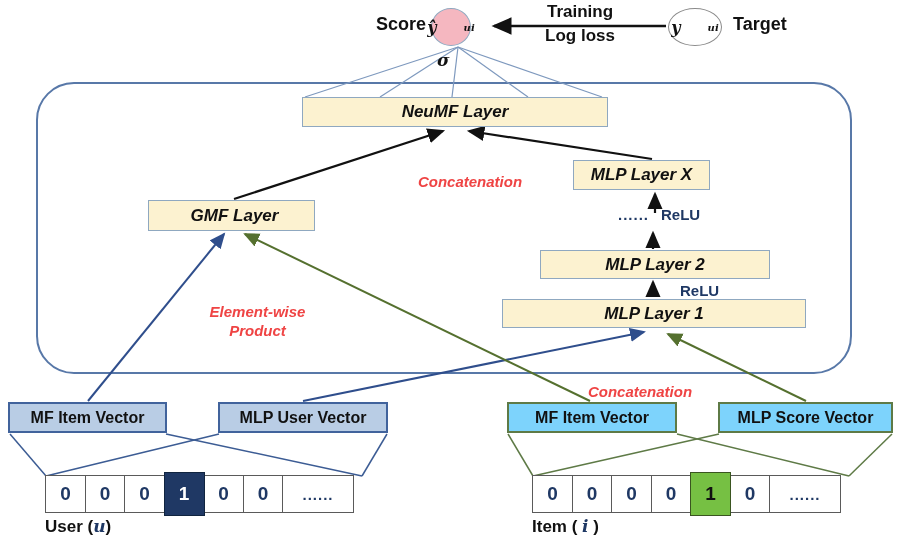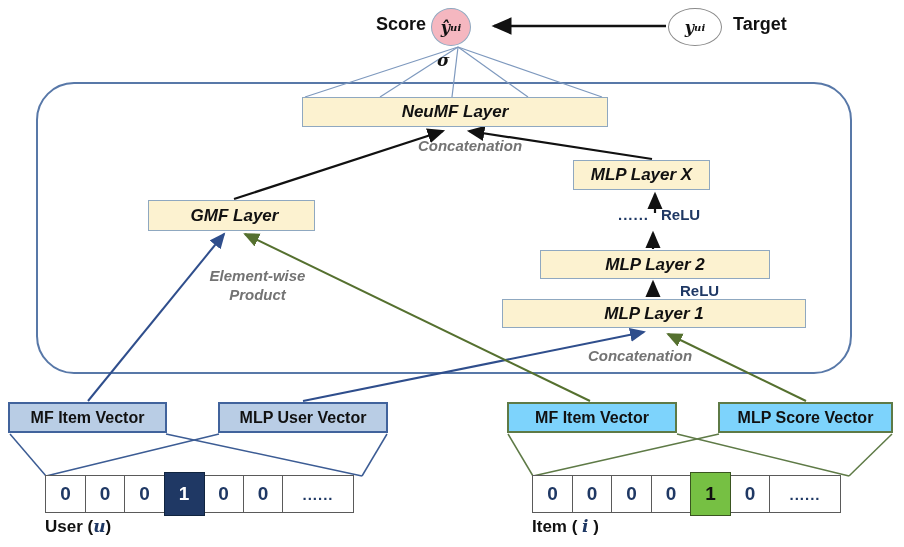--- a/index.html
+++ b/index.html
@@ -13,22 +13,22 @@
 
   .box { position:absolute; background:#FCF2D0; border:1.5px solid #8FA8C0;
          display:flex; align-items:center; justify-content:center;
          font-weight:bold; font-size:17px; color:#111;font-style:italic; }
   .neumf { left:302px; top:97px;  width:306px; height:30px; }
   .gmf   { left:148px; top:200px; width:167px; height:31px;padding-left:6px; }
   .mlpx  { left:573px; top:160px; width:137px; height:30px; }
   .mlp2  { left:540px; top:250px; width:230px; height:29px; }
   .mlp1  { left:502px; top:299px; width:304px; height:29px; }
 
-  .annot { position:absolute; font-weight:bold; font-style:italic; font-size:15px; color:#737373;
-           text-align:center; }
+  .annot { position:absolute; font-weight:bold; font-style:italic; font-size:15px; color:#ef4444;
+           text-align:center;margin-top:36px; }
   .concat-top    { left:390px; top:137px; width:160px; }
   .concat-bottom { left:560px; top:347px; width:160px; }
   .elementwise   { left:185px; top:266px; width:145px; line-height:19px; }
 
   .relu-row { position:absolute; font-weight:bold; font-size:15px; color:#1F3864; }
   .dots-relu { left:618px; top:206px; }
   .dots-relu .sp { margin-right:12px; letter-spacing:1px; }
   .relu-mid { left:680px; top:282px; }
 
   .vecbox { position:absolute; height:31px; display:flex; align-items:center; justify-content:center;
@@ -59,21 +59,21 @@
   .user-label { left:45px; }
   .item-label { left:532px; }
 
   .score-label { position:absolute; left:330px; top:14px; width:96px; text-align:right;
                  font-weight:bold; font-size:18px; color:#111; }
   .score-circle { position:absolute; left:431px; top:8px; width:40px; height:38px;
                   border-radius:50%; background:#F5B7C0; border:1.5px solid #8FA8C0;
                   display:flex; align-items:center; justify-content:center;
                   font-family:"DejaVu Serif", serif; font-style:italic; font-weight:bold;
                   font-size:16px; color:#111; }
-  .score-circle sub, .target-circle sub { font-size:10px; }
+  .score-circle sub, .target-circle sub { font-size:10px;padding-left:27px; }
   .sigma { position:absolute; left:437px; top:50px; font-family:"DejaVu Serif", serif;
            font-style:italic; font-weight:bold; font-size:17px; color:#111; }
   .training { position:absolute; left:515px; top:0px; width:130px; text-align:center;
               font-weight:bold; font-size:17px; color:#111; line-height:24px; }
   .target-circle { position:absolute; left:668px; top:8px; width:54px; height:38px;
                    border-radius:50%; background:#fff; border:1.5px solid #8a8a8a;
                    display:flex; align-items:center; justify-content:center;
                    font-family:"DejaVu Serif", serif; font-style:italic; font-weight:bold;
                    font-size:16px; color:#111; }
   .target-label { position:absolute; left:733px; top:14px; font-weight:bold; font-size:18px; color:#111; }
@@ -134,20 +134,24 @@
       <line x1="849" y1="476" x2="892" y2="434"></line>
     </g>
   </svg>
 
   <div class="score-label">Score</div>
   <div class="score-circle">
       <span>ŷ</span>
       <sub>ui</sub>
     </div>
   <div class="sigma">σ</div>
+  <div class="training">
+    <div>Training</div>
+    <div>Log loss</div>
+  </div>
   <div class="target-circle">
       <span>y</span>
       <sub>ui</sub>
     </div>
   <div class="target-label">Target</div>
 
   <div class="box neumf">NeuMF Layer</div>
   <div class="annot concat-top">Concatenation</div>
   <div class="box gmf">GMF Layer</div>
   <div class="annot elementwise">

